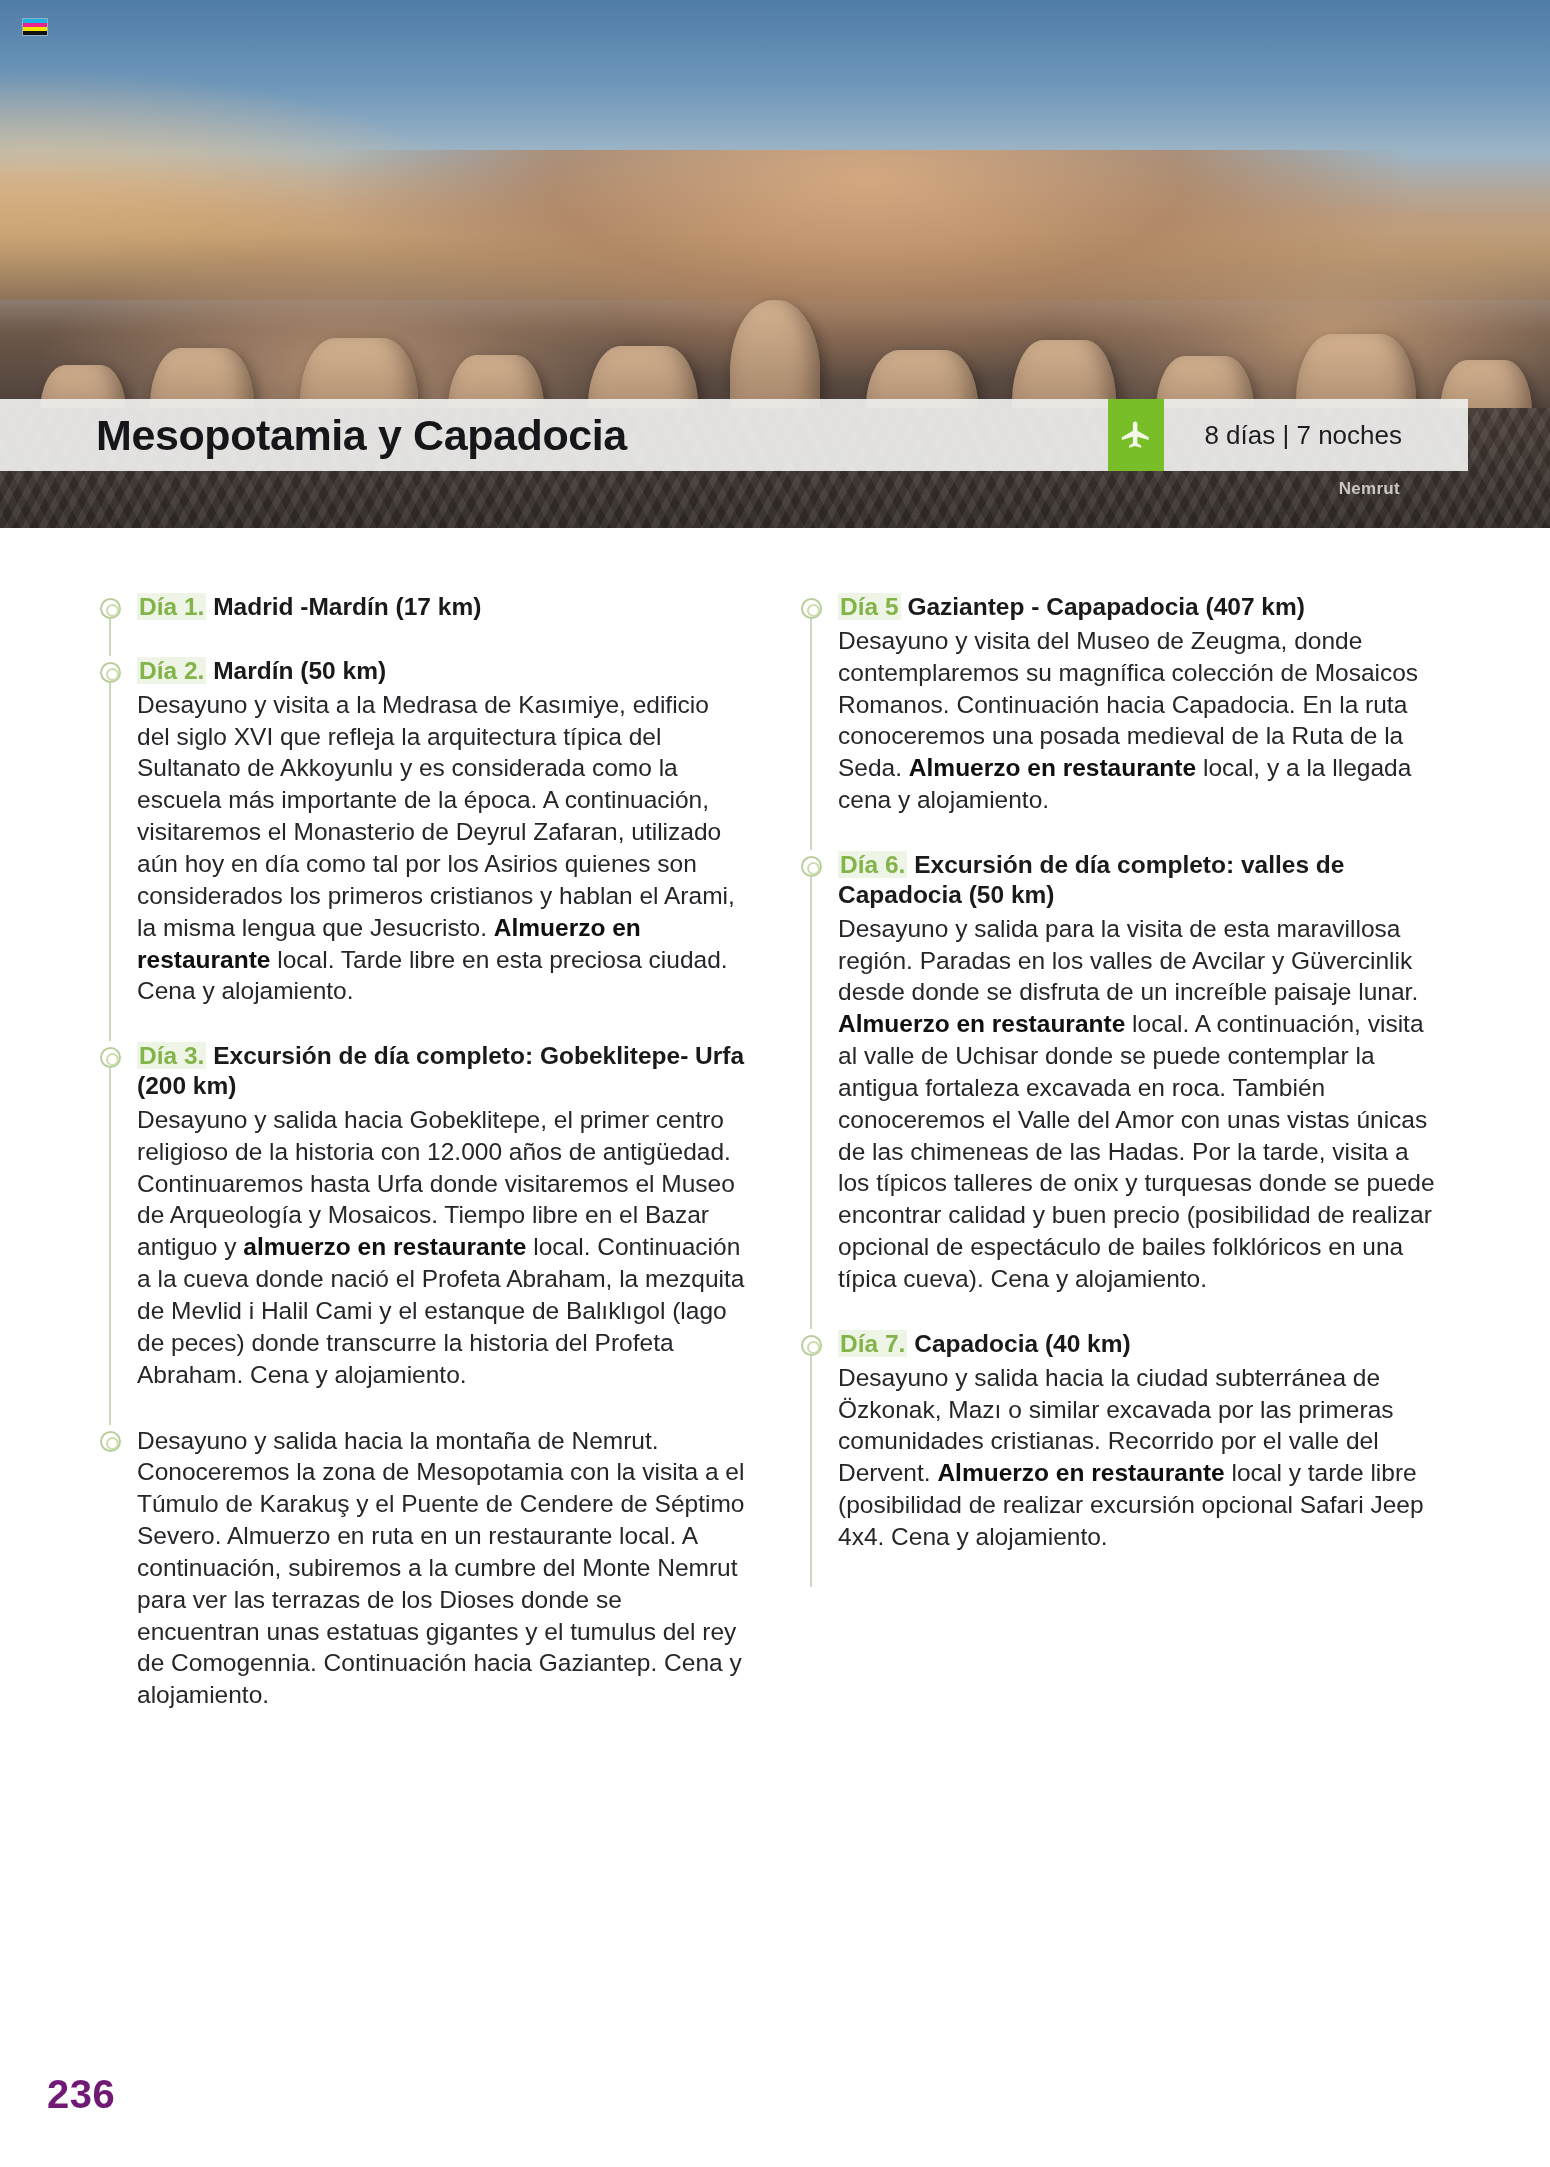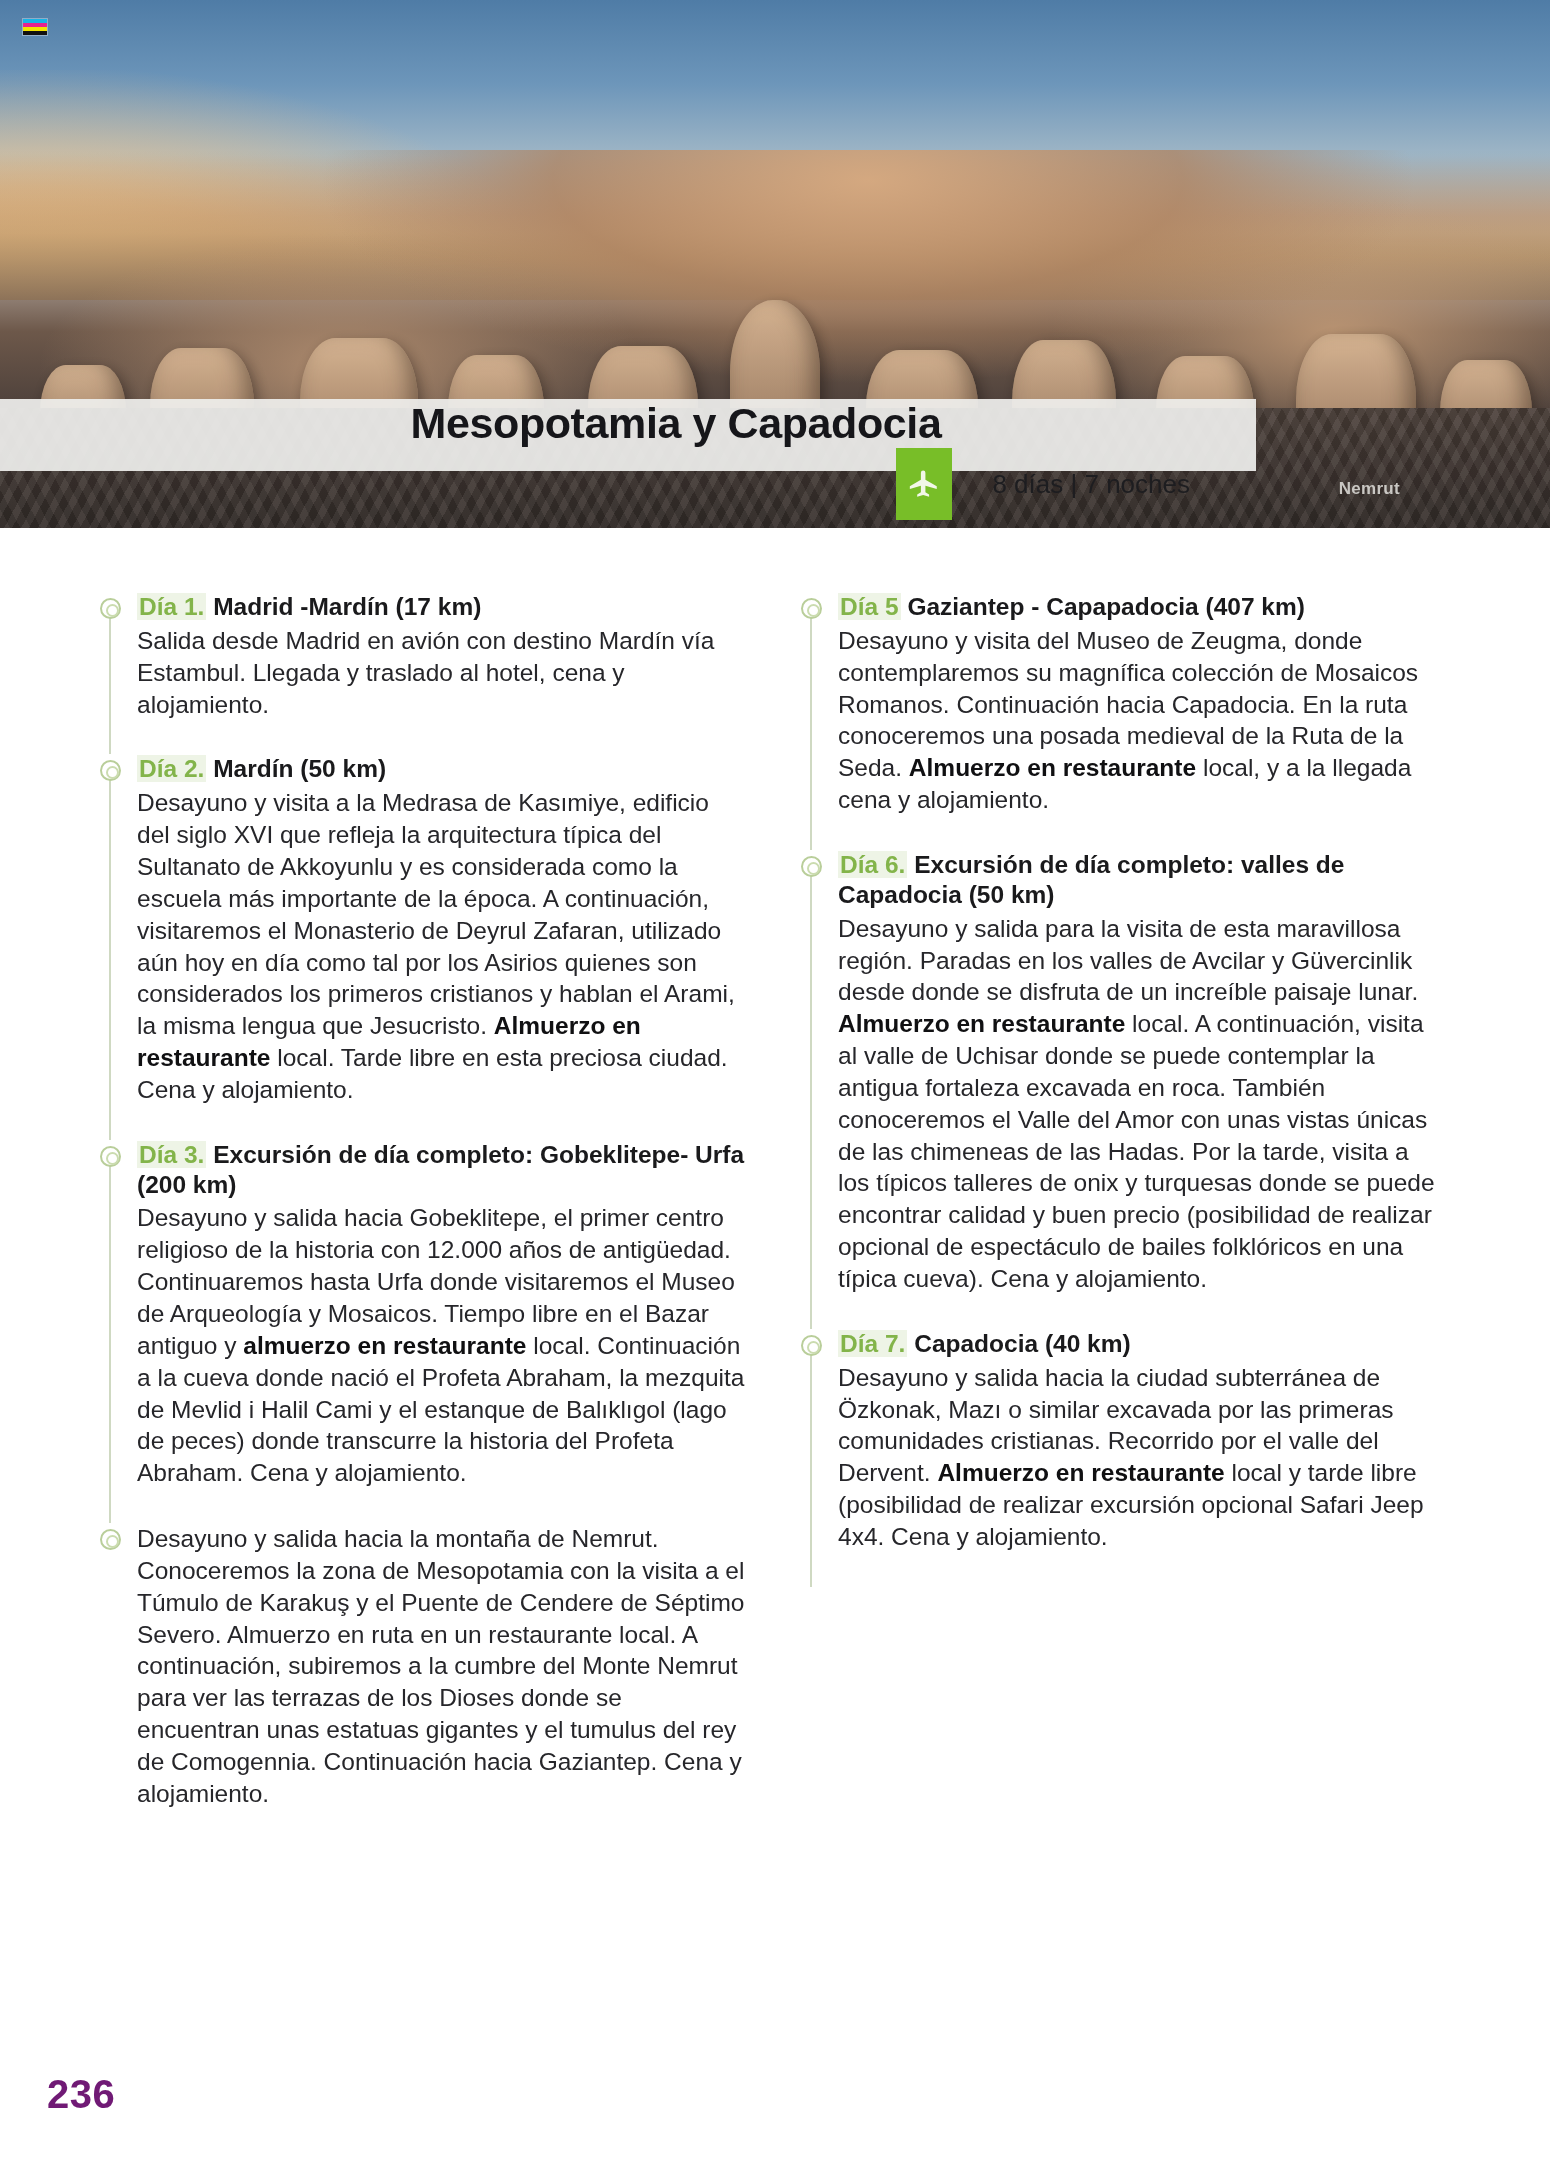--- a/index.html
+++ b/index.html
@@ -90,26 +90,25 @@
     width: 26px; height: 18px;
     display: flex; flex-direction: column;
     border: 1px solid rgba(255,255,255,.35);
   }
   .cmyk-mark i { display: block; flex: 1; }
 
   
   .banner {
     position: absolute;
     left: 0; top: 399px;
-    width: 1256px;
+    width: 1468px;
     height: 72px;
     background: rgba(238,238,236,.93);
     display: flex;
     align-items: center;
-    flex-direction: column;
   }
   .banner-title {
     font-size: 43px;
     font-weight: bold;
     color: #16161a;
     letter-spacing: -.4px;
     margin-left: 96px;
     white-space: nowrap;
   }
   .banner-right {
@@ -279,21 +278,20 @@
 
   <div class="photo-credit">Nemrut</div>
 
   <div class="content">
     <div class="columns">
       <div class="col" id="col-left">
           <div class="day">
             <div class="rail"></div>
             <div class="marker"></div>
             <div class="day-head"><span class="day-label">Día 1.</span> <span class="day-route">Madrid -Mardín (17 km)</span></div>
-            <p class="day-body"><span>Salida desde Madrid en avión con destino Mardín vía Estambul. Llegada y traslado al hotel, cena y alojamiento.</span></p>
           </div>
           <div class="day">
             <div class="rail"></div>
             <div class="marker"></div>
             <div class="day-head"><span class="day-label">Día 2.</span> <span class="day-route">Mardín (50 km)</span></div>
             <p class="day-body"><span>Desayuno y visita a la Medrasa de Kasımiye, edificio del siglo XVI que refleja la arquitectura típica del Sultanato de Akkoyunlu y es considerada como la escuela más importante de la época. A continuación, visitaremos el Monasterio de Deyrul Zafaran, utilizado aún hoy en día como tal por los Asirios quienes son considerados los primeros cristianos y hablan el Arami, la misma lengua que Jesucristo. </span><b>Almuerzo en restaurante</b><span> local. Tarde libre en esta preciosa ciudad. Cena y alojamiento.</span></p>
           </div>
           <div class="day">
             <div class="rail"></div>
             <div class="marker"></div>

